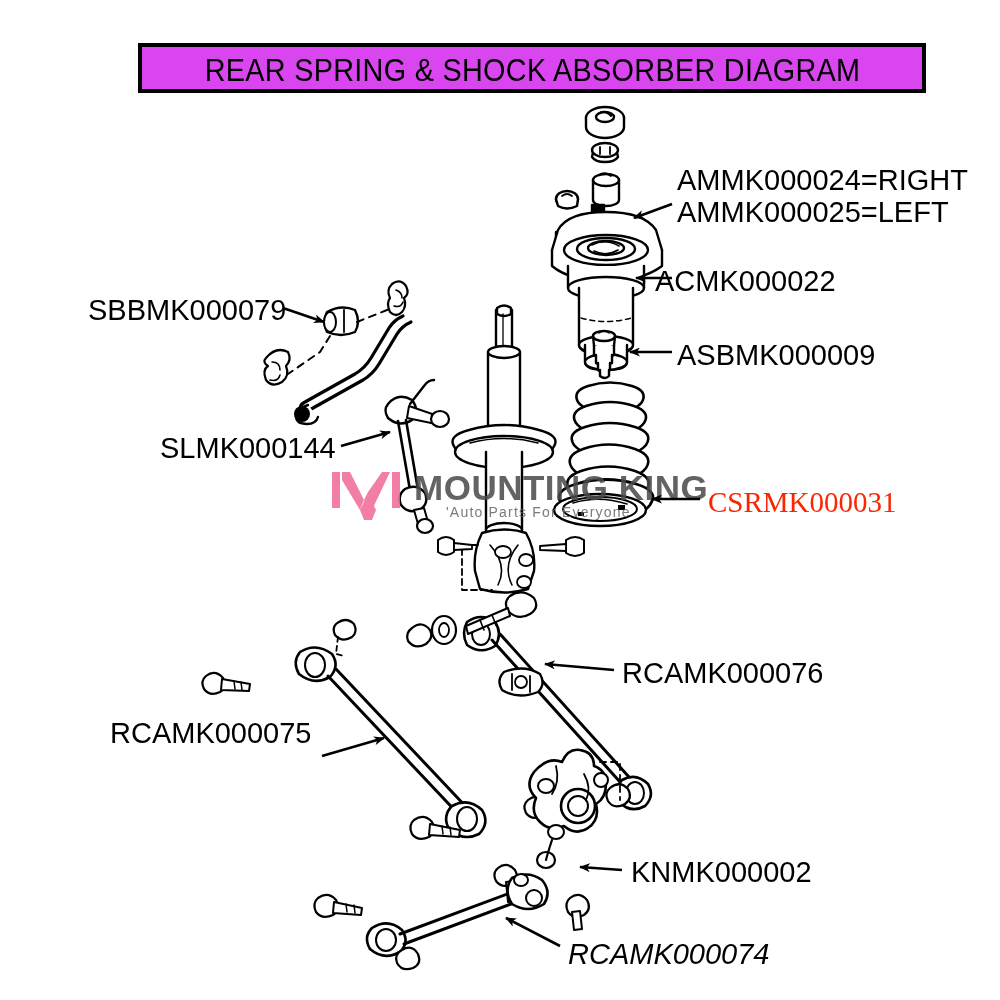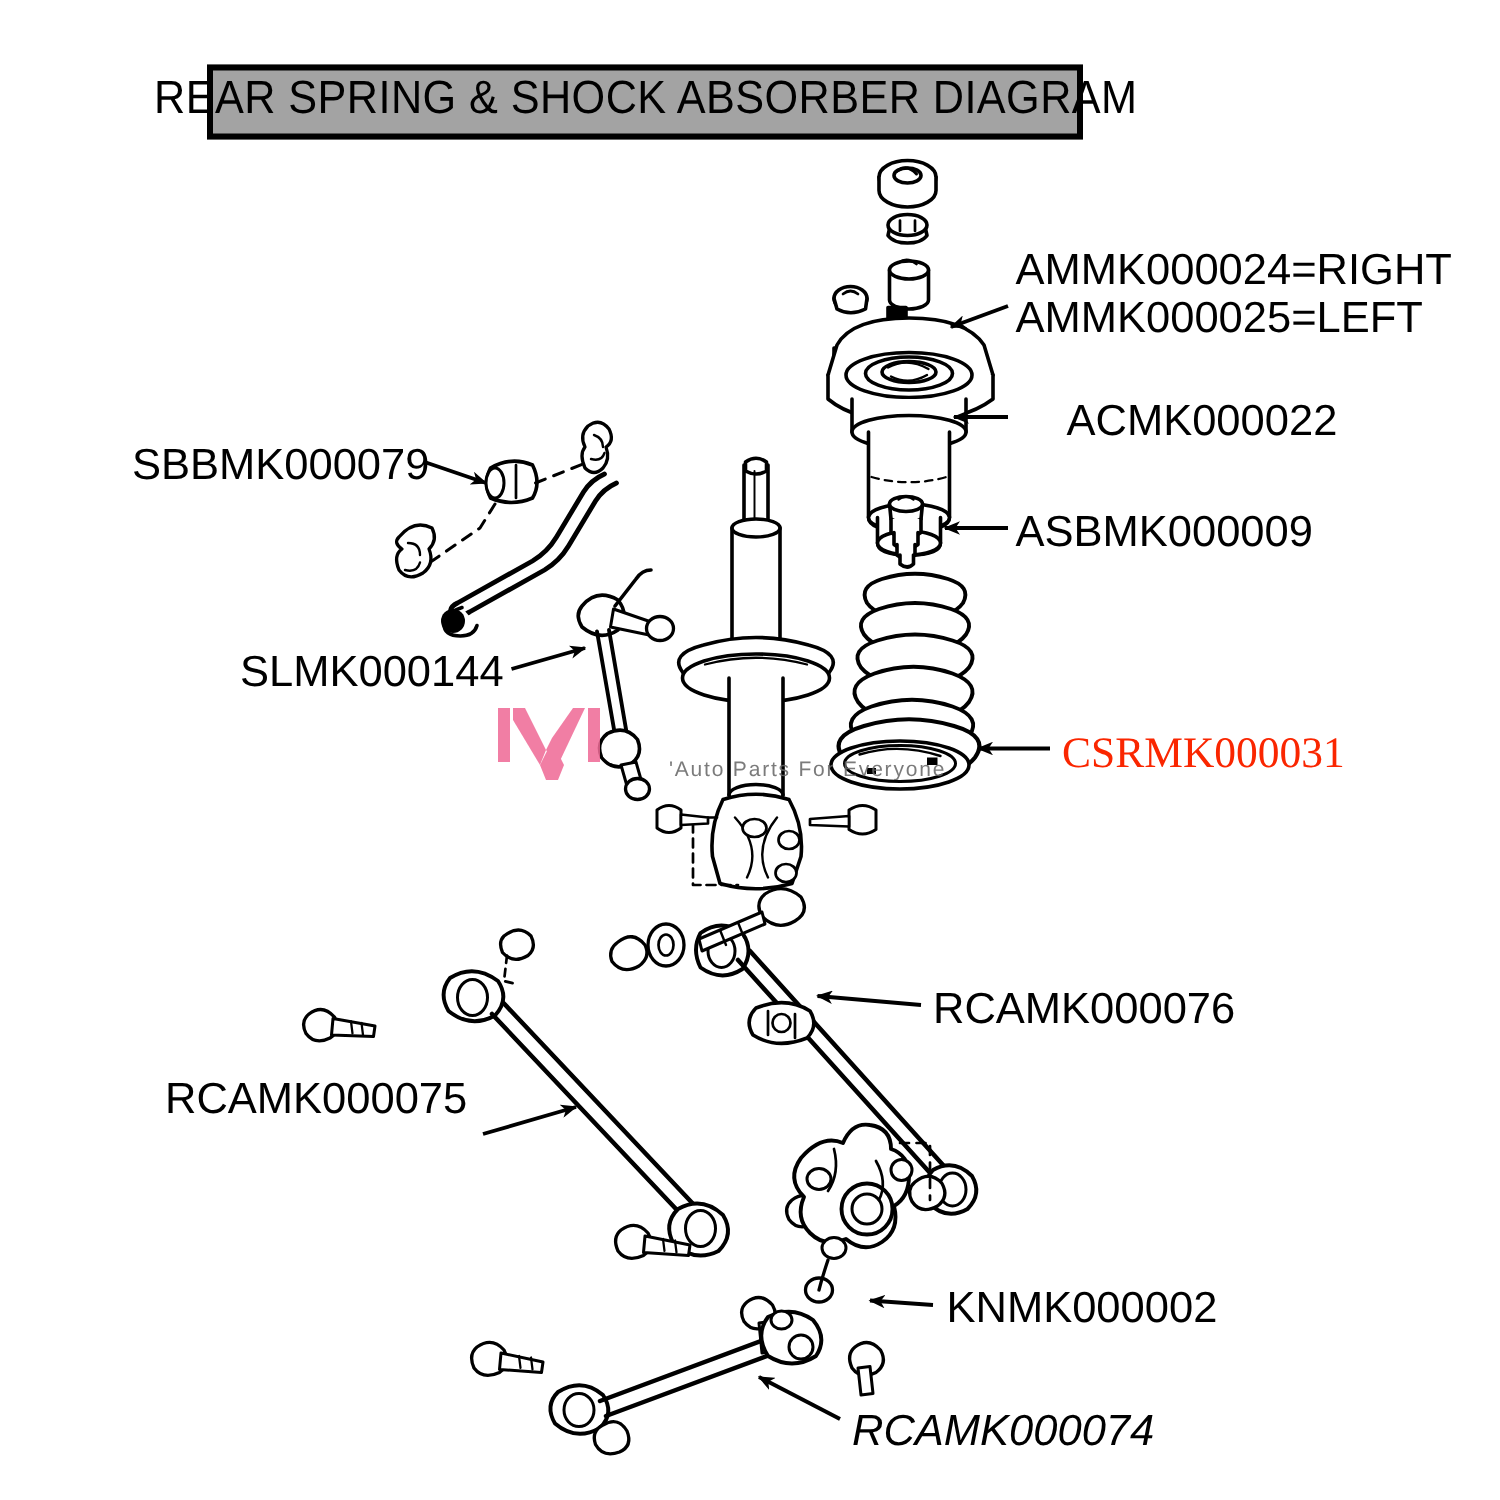--- a/index.html
+++ b/index.html
@@ -8,23 +8,23 @@
     background:#ffffff;
     font-family:"Liberation Sans",sans-serif;
     overflow:hidden;
     position:relative;
   }
   #stage{position:absolute;left:0;top:0;width:1000px;height:1000px;}
   svg.layer{position:absolute;left:0;top:0;width:1000px;height:1000px;}
 
   
   #title-box{
-    position:absolute;left:138px;top:43px;width:584px;height:50px;
-    border:4px solid #000;background:#a3a3a3;
-    display:flex;align-items:flex-start;justify-content:center;
+    position:absolute;left:138px;top:43px;width:788px;height:50px;
+    border:4px solid #000;background:#d946ef;
+    display:flex;align-items:flex-end;justify-content:center;
     box-sizing:border-box;
   }
   #title-text{
     font-family:"Liberation Sans Narrow","Liberation Sans",sans-serif;
     font-size:31px;font-weight:400;color:#000;letter-spacing:.3px;
     white-space:nowrap;transform:scaleX(.93);transform-origin:center;
   }
 
   
   .lbl{
@@ -321,20 +321,21 @@
   <div id="watermark">
     <svg id="wm-mark" viewBox="0 0 78 52">
       <g fill="#ef6a96">
         <path d="M2,2 L10,2 L10,38 L2,38 Z"></path>
         <path d="M12,2 L20,2 L34,30 L30,40 L12,10 Z"></path>
         <path d="M34,30 L38,22 L52,2 L60,2 L42,40 Z"></path>
         <path d="M62,2 L70,2 L70,38 L62,38 Z"></path>
         <path d="M30,40 L38,24 L46,40 L42,50 L34,50 Z"></path>
       </g>
     </svg>
+    <div id="wm-title">MOUNTING KING</div>
     <div id="wm-tag">'Auto Parts For Everyone</div>
   </div>
 
   <svg class="layer" viewBox="0 0 1000 1000">
     <defs>
       <marker id="ar" markerWidth="11" markerHeight="9" refX="10" refY="4.5" orient="auto" markerUnits="userSpaceOnUse">
         <path d="M0,0 L11,4.5 L0,9 L3,4.5 Z" fill="#000"></path>
       </marker>
       <marker id="arR" markerWidth="11" markerHeight="9" refX="10" refY="4.5" orient="auto" markerUnits="userSpaceOnUse">
         <path d="M0,0 L11,4.5 L0,9 L3,4.5 Z" fill="#000"></path>
@@ -356,21 +357,21 @@
 
   <div id="title-box">
     <div id="title-text">REAR SPRING &amp; SHOCK ABSORBER DIAGRAM</div>
   </div>
 
   <div class="lbl" style="left:677px;top:164px;">
     <div>AMMK000024=RIGHT</div>
     <div>AMMK000025=LEFT</div>
   </div>
 
-  <div class="lbl" style="left:711px;top:265px;text-align:center;">ACMK000022</div>
+  <div class="lbl" style="left:655px;top:265px;text-align:center;">ACMK000022</div>
   <div class="lbl" style="left:677px;top:339px;">ASBMK000009</div>
   <div class="lbl" style="left:88px;top:294px;">SBBMK000079</div>
   <div class="lbl" style="left:160px;top:432px;">SLMK000144</div>
   <div class="lbl red" style="left:708px;top:486px;">CSRMK000031</div>
   <div class="lbl" style="left:622px;top:657px;">RCAMK000076</div>
   <div class="lbl" style="left:110px;top:717px;text-align:center;">RCAMK000075</div>
   <div class="lbl" style="left:631px;top:856px;">KNMK000002</div>
   <div class="lbl" style="left:568px;top:938px;font-style:italic;">RCAMK000074</div>
 
 </div>

